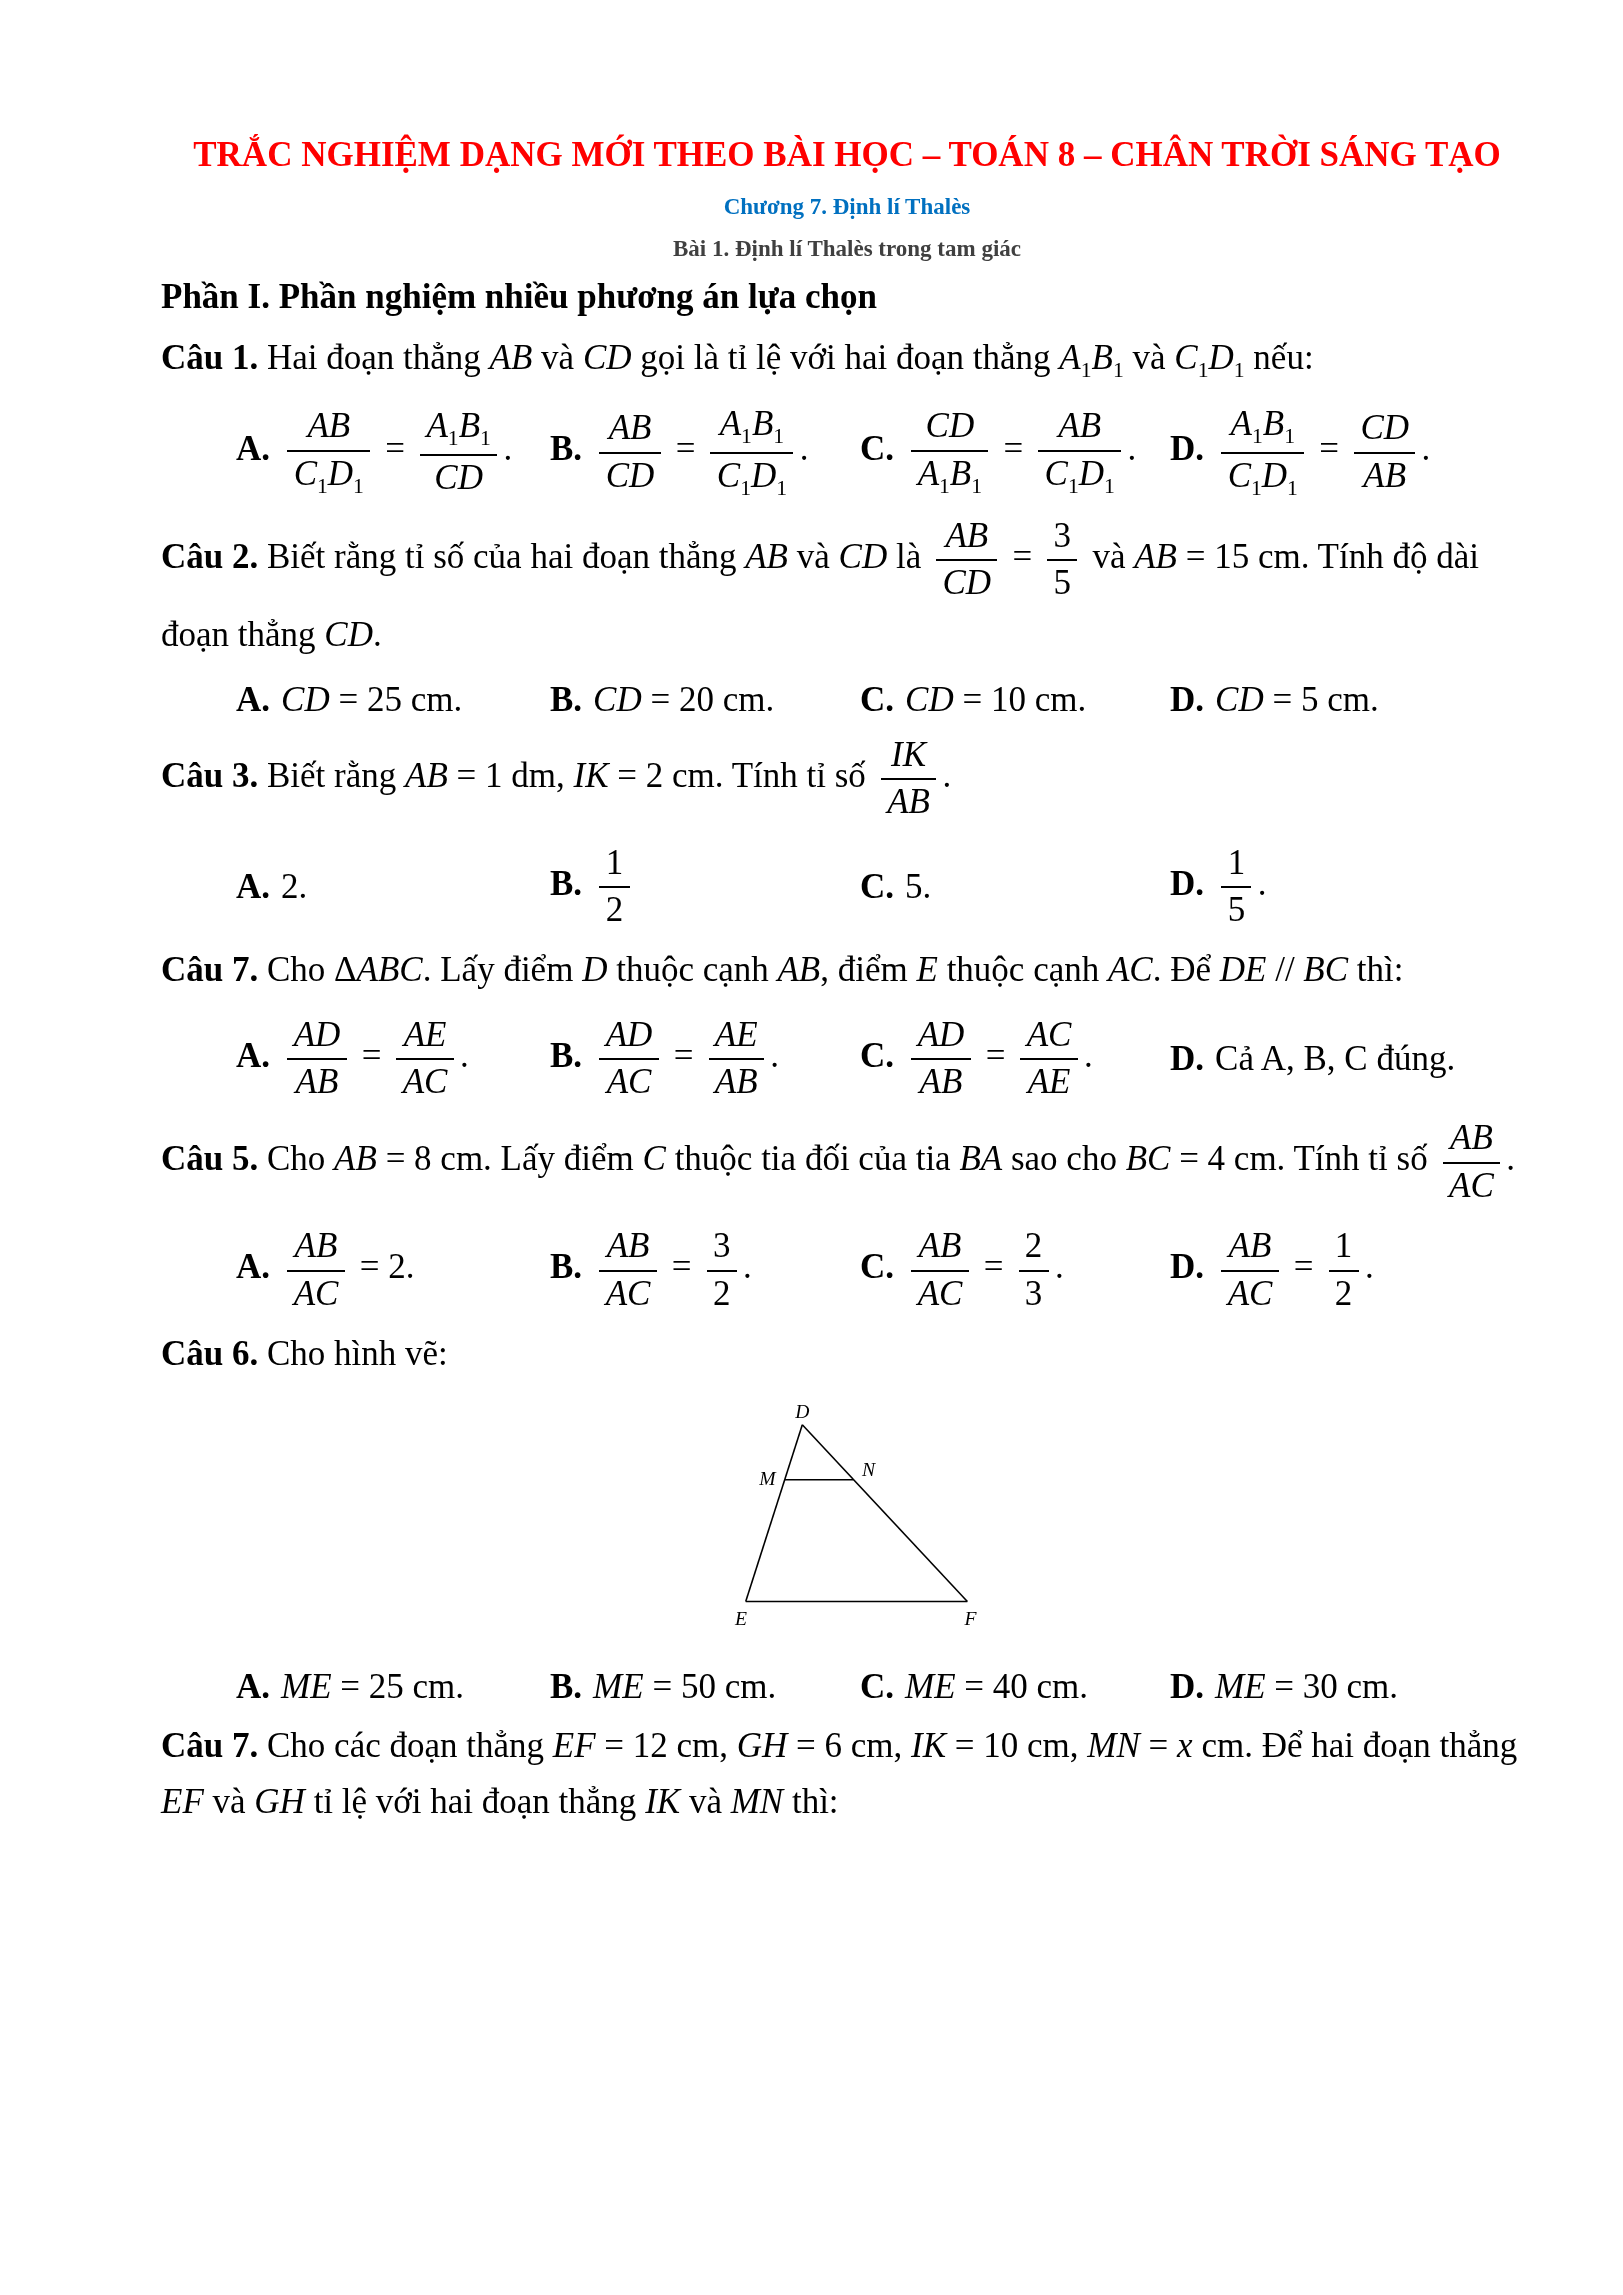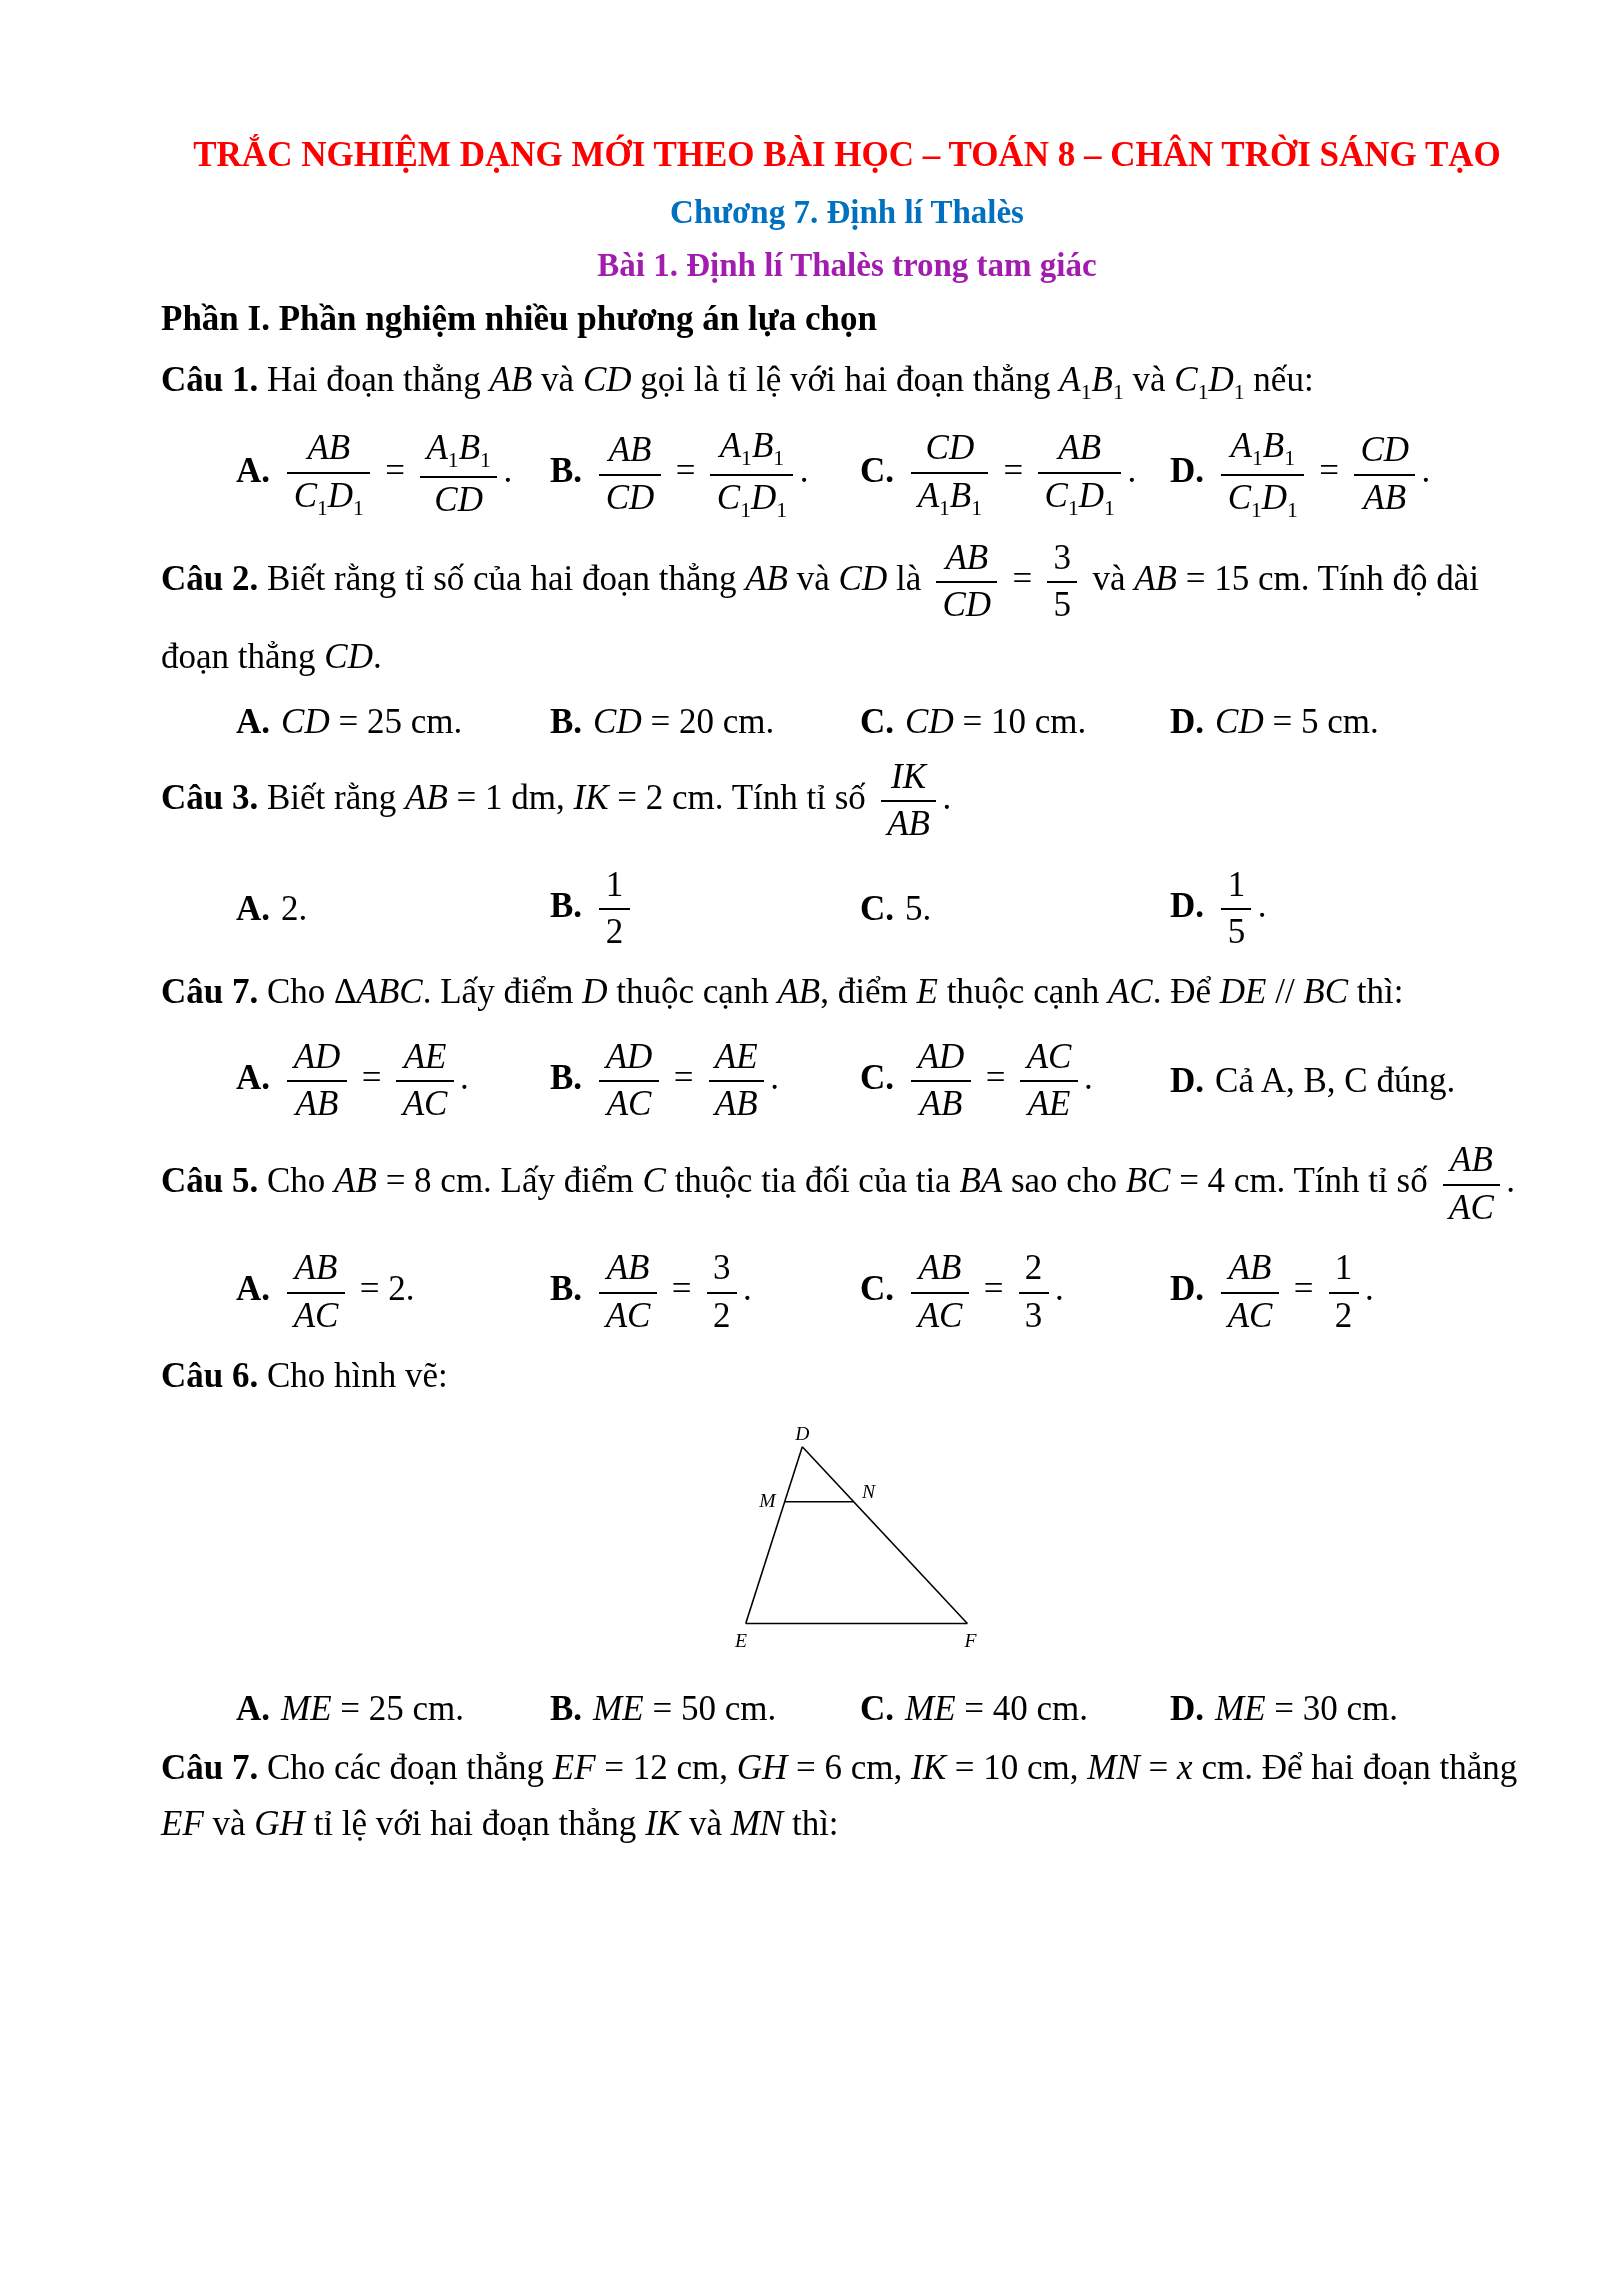--- a/index.html
+++ b/index.html
@@ -2,21 +2,21 @@
 <html style="font-size:12.6px"><head>
 <meta charset="utf-8">
 <style>
   html,body { margin:0; padding:0; }
   body {
     width:1623px; height:2295px; background:#ffffff; overflow:hidden;
     font-family:"Liberation Serif", serif; font-size:35px; color:#000;
   }
   .page { padding:135px 90px 0 161px; }
   .doc-title   { text-align:center; font-weight:bold; font-size:35px; margin-bottom:19px; }
-  .doc-sub     { text-align:center; font-weight:bold; font-size:33px; margin-bottom:15.7px; }
+  .doc-sub     { text-align:center; font-weight:bold; font-size:23px; margin-bottom:15.7px; }
   .part-heading{ font-weight:bold; margin-bottom:12.6px; }
   .part-note   { font-style:italic; margin-bottom:9.4px; }
   .question { margin-top:8px; }
   .qline { line-height:1.6; }
   .qline.after { margin-top:4.7px; }
   .qlabel { font-weight:bold; }
   .opts {
     display:grid; grid-template-columns:314px 310px 310px 1fr;
     padding-left:75px; align-items:center; margin:12.6px 0 7.9px 0;
   }
@@ -34,21 +34,21 @@
   .figure svg { overflow:visible; }
   .flabel { font-family:"Liberation Serif", serif; font-style:italic; font-size:25px; fill:#000; }
   .fline { stroke:#000; stroke-width:2; }
 </style>
 </head>
 <body>
 
 <div class="page">
   <div class="doc-title" style="color: rgb(255, 0, 0);">TRẮC NGHIỆM DẠNG MỚI THEO BÀI HỌC – TOÁN 8 – CHÂN TRỜI SÁNG TẠO</div>
   <div class="doc-sub" style="color: rgb(0, 112, 192);">Chương 7. Định lí Thalès</div>
-  <div class="doc-sub" style="color: #a21caf;">Bài 1. Định lí Thalès trong tam giác</div>
+  <div class="doc-sub" style="color: #404040;">Bài 1. Định lí Thalès trong tam giác</div>
   <div class="part-heading">Phần I. Phần nghiệm nhiều phương án lựa chọn</div>
   <div class="questions">
       <div class="question">
         <div class="qline"><span class="qlabel">Câu 1.</span> Hai đoạn thẳng <span class="mi">AB</span> và <span class="mi">CD</span> gọi là tỉ lệ với hai đoạn thẳng <span class="mi">A</span><sub class="msub">1</sub><span class="mi">B</span><sub class="msub">1</sub> và <span class="mi">C</span><sub class="msub">1</sub><span class="mi">D</span><sub class="msub">1</sub> nếu:</div>
         <div class="opts">
           <div class="opt"><span class="olabel">A.</span><span class="frac">
               <span class="num"><span class="mi">AB</span></span>
               <span class="den"><span class="mi">C</span><sub class="msub">1</sub><span class="mi">D</span><sub class="msub">1</sub></span>
             </span> = <span class="frac">
               <span class="num"><span class="mi">A</span><sub class="msub">1</sub><span class="mi">B</span><sub class="msub">1</sub></span>

